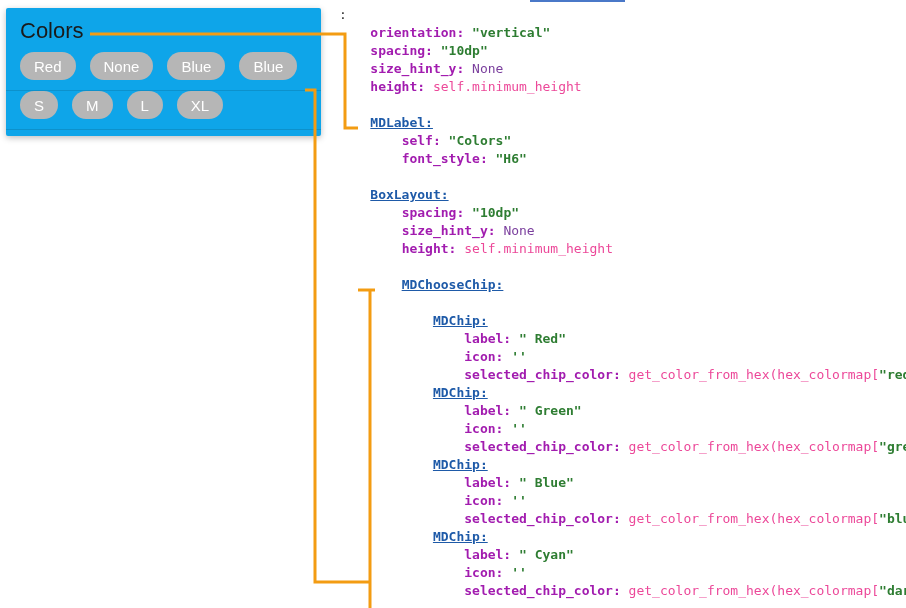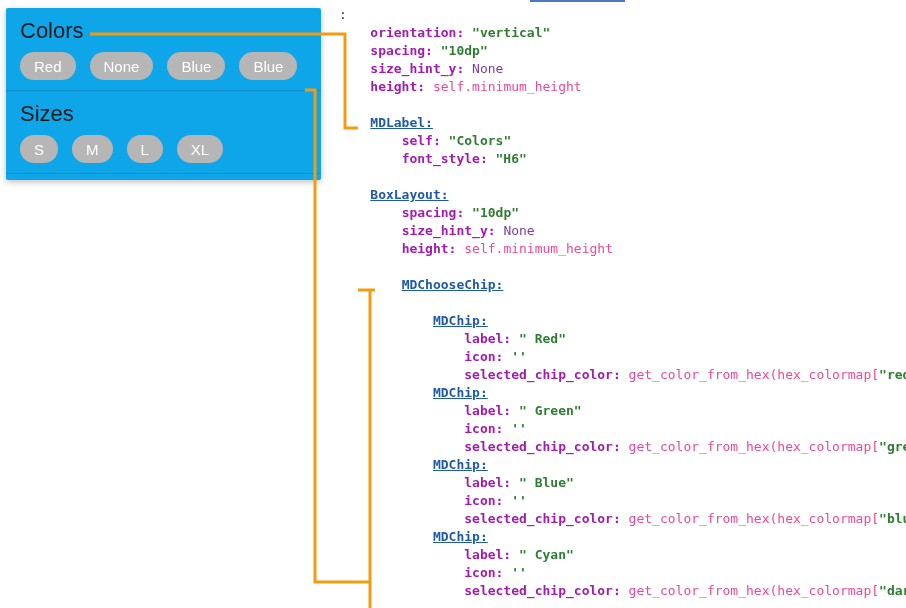--- a/index.html
+++ b/index.html
@@ -96,21 +96,20 @@
   <div class="left">
     <div class="card">
       <div class="section-title">Colors</div>
       <div class="chip-row">
         <span class="chip">Red</span>
         <span class="chip">None</span>
         <span class="chip">Blue</span>
         <span class="chip">Blue</span>
       </div>
       <div class="divider"></div>
-      <div class="section-title">Sizes</div>
       <div class="chip-row">
         <span class="chip">S</span>
         <span class="chip">M</span>
         <span class="chip">L</span>
         <span class="chip">XL</span>
       </div>
       <div class="divider"></div>
     </div>
   </div>
 

